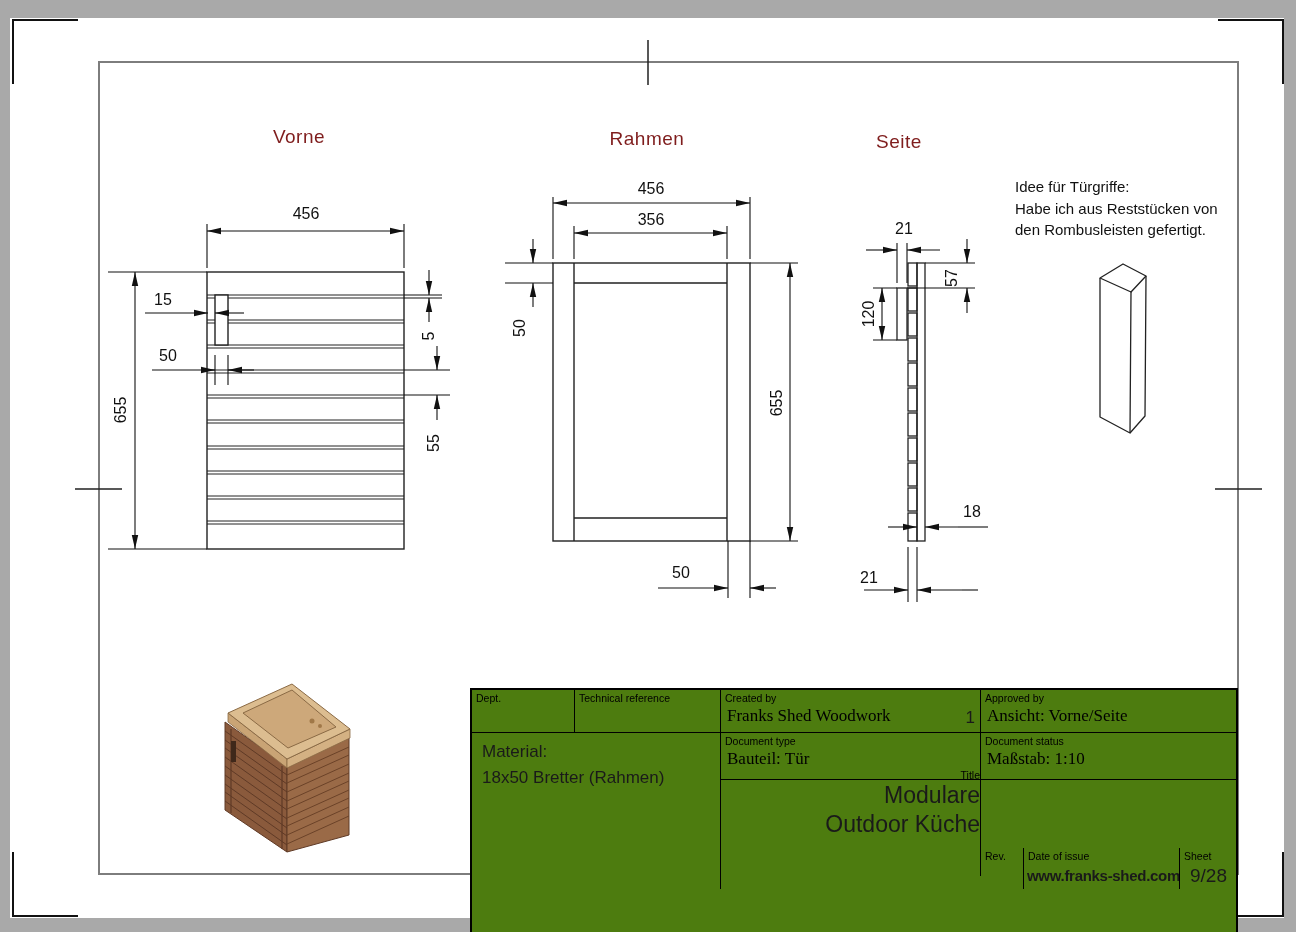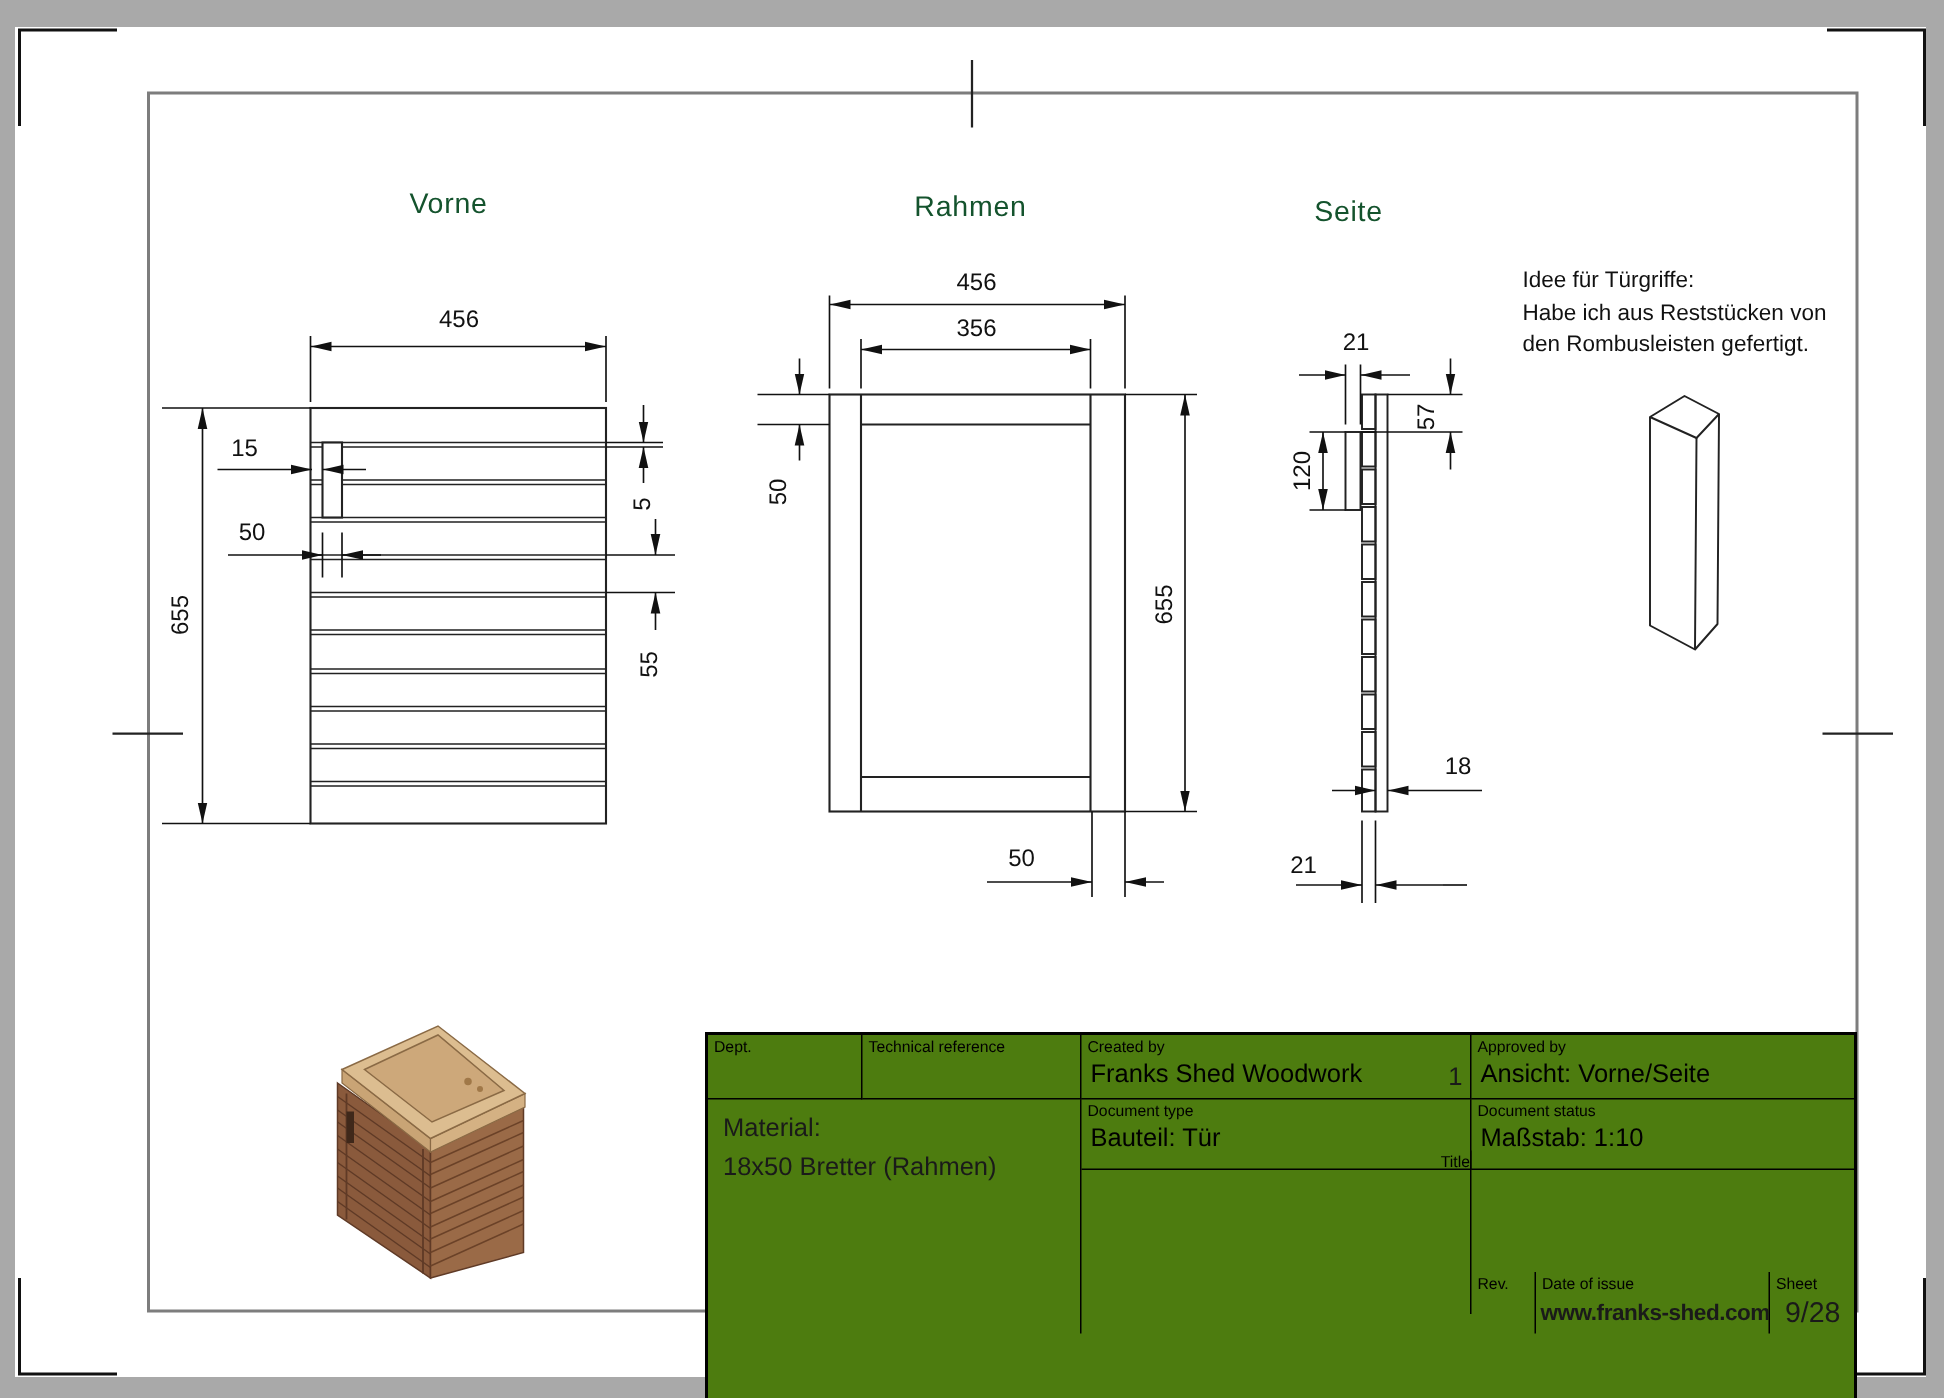--- a/index.html
+++ b/index.html
@@ -9,38 +9,38 @@
     font-family:"Liberation Sans", sans-serif;
     color:#1a1a1a;
   }
   #sheet{
     position:absolute;left:10px;top:18px;width:1274px;height:900px;
     background:#ffffff;
   }
   svg{position:absolute;left:0;top:0;}
   .vlabel{
     position:absolute;width:140px;text-align:center;
-    font-size:19px;color:#14532d;letter-spacing:.5px;
+    font-size:19px;color:#7f1d1d;letter-spacing:.5px;
   }
   .dim{
     position:absolute;width:60px;height:20px;text-align:center;
     font-size:16px;color:#111;line-height:20px;
   }
   .rot{transform:rotate(-90deg);}
   .note{position:absolute;left:1015px;top:176px;font-size:15px;line-height:21.5px;color:#111;}
   
   .tb{
     position:absolute;left:470px;top:672px;width:768px;height:248px;
     border:2.5px solid #000;box-sizing:border-box;background:#4d7c0f;margin-top:16px;
   }
   .cell{position:absolute;box-sizing:border-box;overflow:hidden;}
   .br{border-right:1.5px solid #000;}
   .bb{border-bottom:1.5px solid #000;}
   .lbl{display:block;font-size:10.5px;color:#000;padding:2px 0 0 4px;}
-  .val{display:block;font-size:17px;color:#000;padding:2px 0 0 6px;white-space:nowrap;}
+  .val{display:block;font-size:17px;color:#000;padding:2px 0 0 6px;white-space:nowrap;font-family:Liberation Serif, serif;}
   .big{font-size:23px;line-height:1.25;padding-left:6px;}
   .mat{font-size:17px;line-height:26px;padding:6px 0 0 10px;}
   .revnum{position:absolute;right:5px;bottom:4px;font-size:17px;}
   .sheetval{display:block;text-align:center;font-size:19px;padding-top:3px;}
   .dateval{display:block;font-weight:700;font-size:15px;letter-spacing:-0.3px;padding:5px 0 0 3px;white-space:nowrap;}
 </style>
 </head>
 <body>
 
 <div id="sheet"></div>
@@ -247,20 +247,24 @@
       <div>18x50 Bretter (Rahmen)</div>
     </div>
   </div>
 
   <div class="cell br bb" style="left:249px;top:43px;width:260px;height:47px;">
     <span class="lbl">Document type</span>
     <span class="val">Bauteil: Tür</span>
   </div>
   <div class="cell br" style="left:249px;top:77px;width:260px;height:109px;text-align:right;">
     <span class="lbl">Title</span>
+    <div class="big">
+      <div>Modulare</div>
+      <div>Outdoor Küche</div>
+    </div>
   </div>
 
   <div class="cell bb" style="left:509px;top:43px;width:256px;height:47px;">
     <span class="lbl">Document status</span>
     <span class="val">Maßstab: 1:10</span>
   </div>
 
 
   <div class="cell br" style="left:509px;top:158px;width:43px;height:41px;">
     <span class="lbl">Rev.</span>

